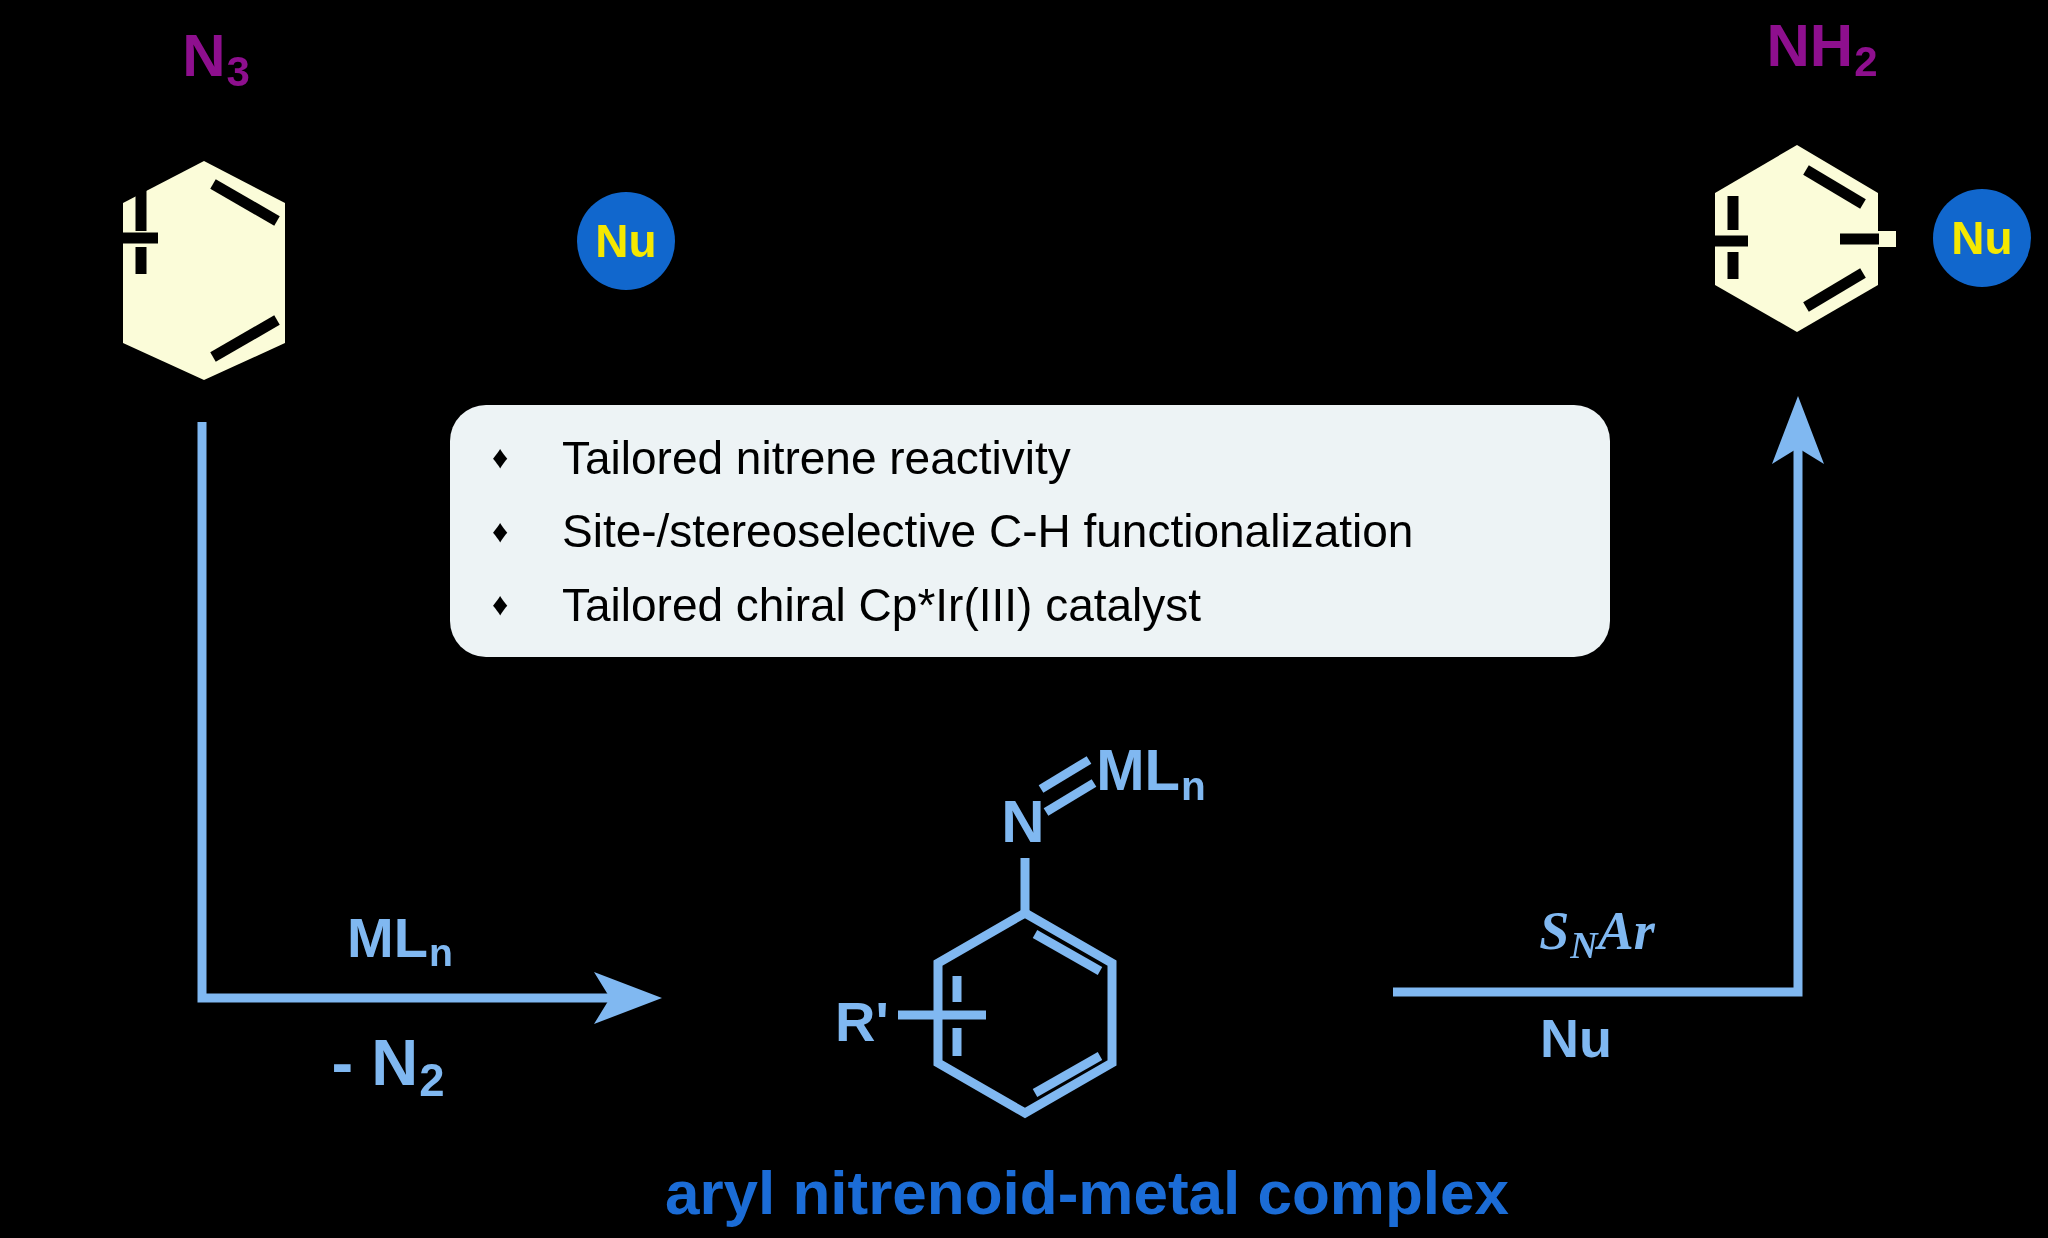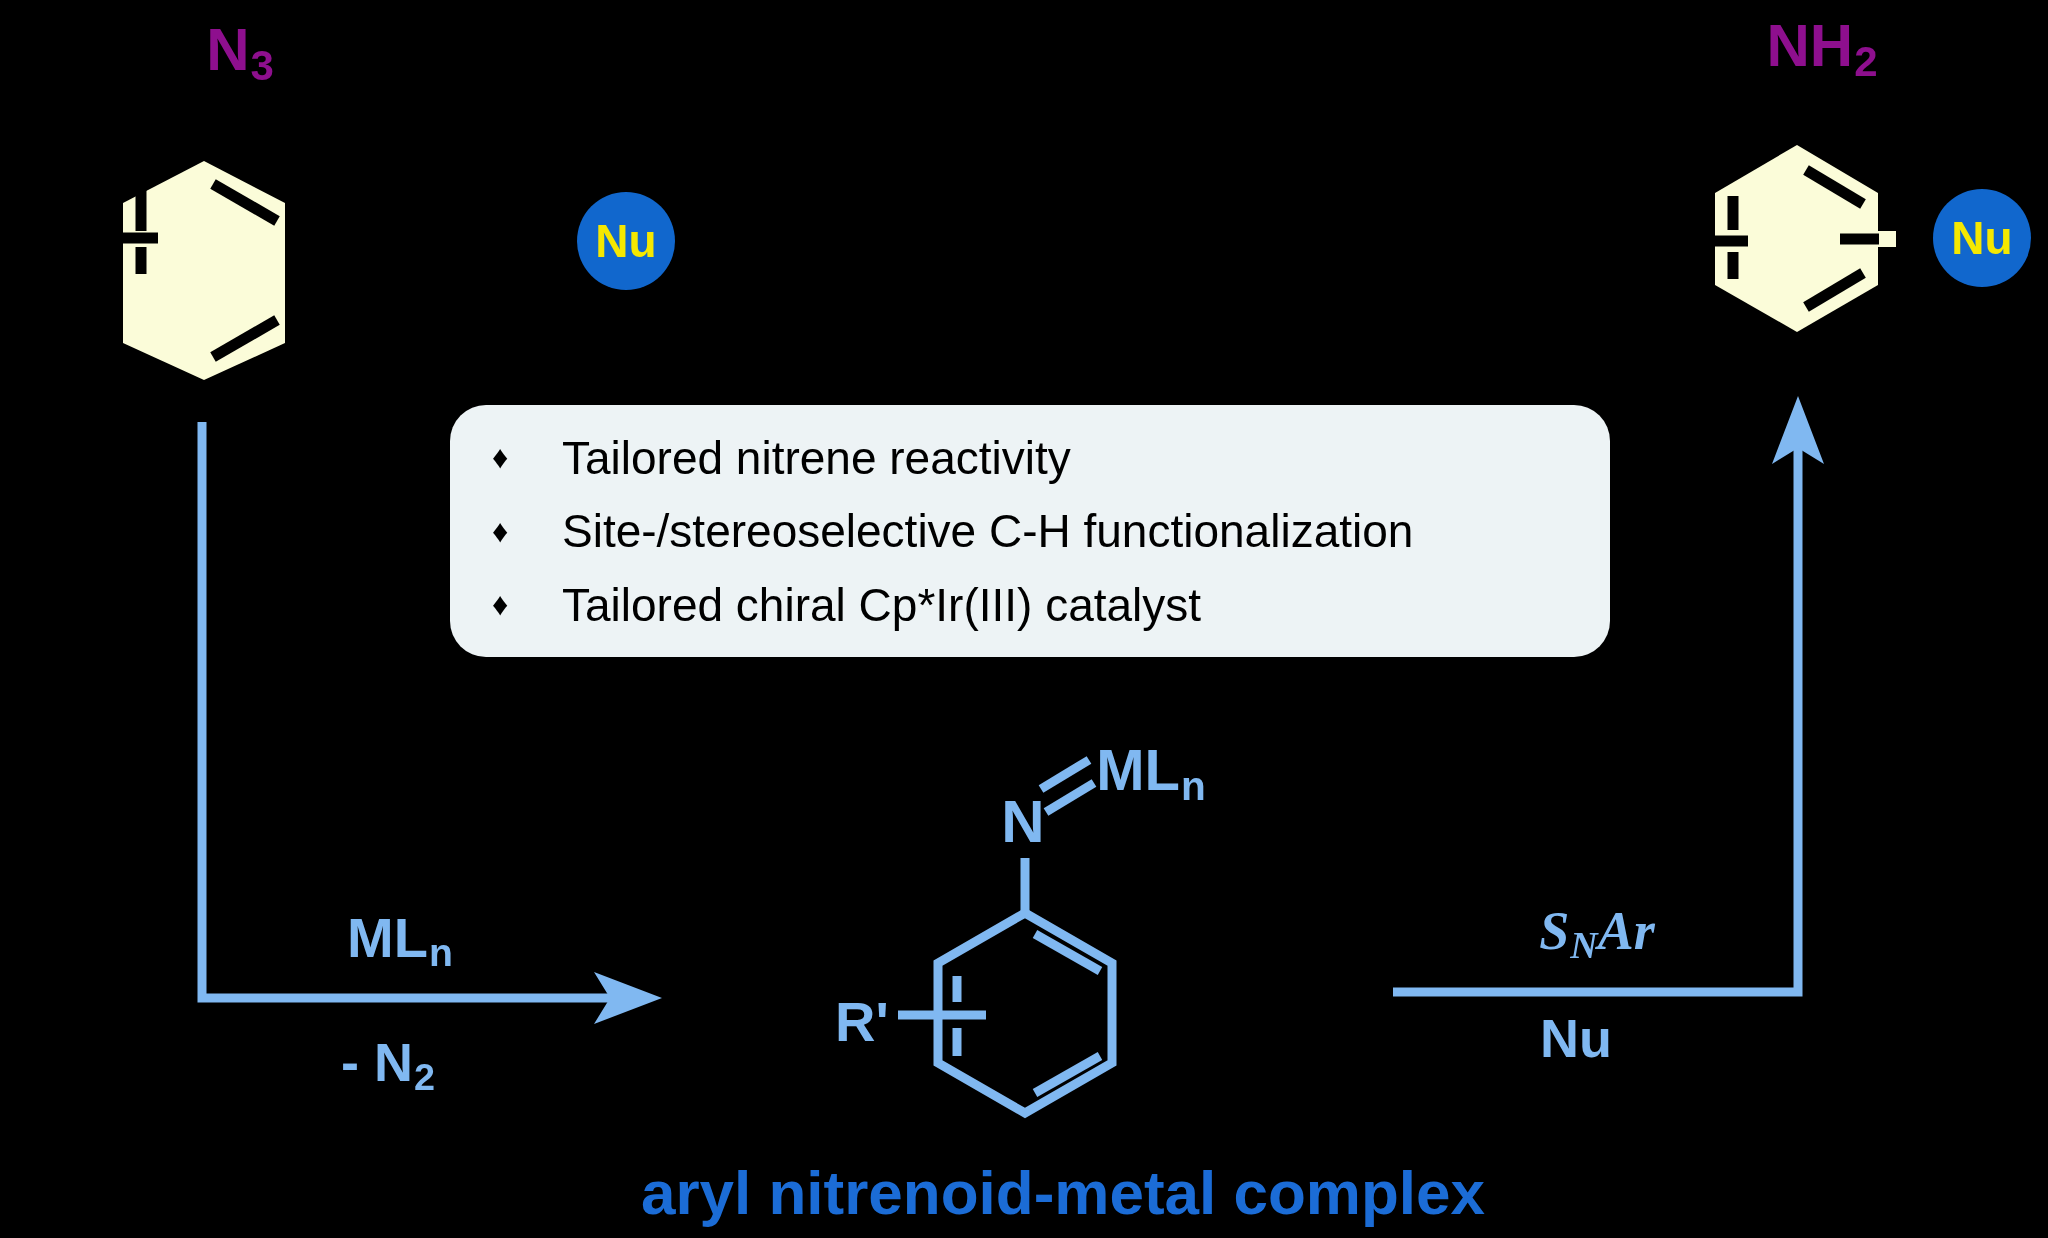--- a/index.html
+++ b/index.html
@@ -13,21 +13,21 @@
   .lblue{color:#80b8f1;}
   .nu-circle{width:98px;height:98px;border-radius:50%;background:#1167cd;
              display:flex;align-items:center;justify-content:center;
              color:#f5e800;font-weight:bold;font-size:46px;}
   .infobox{left:450px;top:405px;width:1160px;height:252px;background:#edf3f5;
            border-radius:36px;display:flex;flex-direction:column;justify-content:space-evenly;
            padding:6px 0;box-sizing:border-box;}
   .brow{display:flex;align-items:center;padding-left:42px;}
   .bdiamond{width:70px;font-size:32px;color:#000;flex:0 0 70px;}
   .btext{font-size:46px;color:#000;white-space:nowrap;}
-  .caption{font-size:62px;font-weight:bold;color:#1b6cd6;white-space:nowrap;}
+  .caption{font-size:62px;font-weight:bold;color:#1b6cd6;white-space:nowrap;margin-left:24px;}
   svg{position:absolute;left:0;top:0;}
 </style>
 </head>
 <body>
 
 <div class="stage">
 
   <svg width="2048" height="1238" viewBox="0 0 2048 1238">
 
     <g>
@@ -70,21 +70,21 @@
       <line x1="1100" y1="1056" x2="1035" y2="1093"></line>
       <line x1="957" y1="976" x2="957" y2="1002"></line>
       <line x1="957" y1="1028" x2="957" y2="1056"></line>
       <line x1="898" y1="1015" x2="986" y2="1015"></line>
       <line x1="1025" y1="858" x2="1025" y2="916"></line>
       <line x1="1046" y1="812" x2="1094" y2="783"></line>
       <line x1="1041" y1="789" x2="1089" y2="760"></line>
     </g>
   </svg>
 
-  <div class="abs ctr chem purple" style="left:216px;top:50px;margin-left:24px;">
+  <div class="abs ctr chem purple" style="left:216px;top:56px;">
     <span>N</span><span class="sub">3</span>
   </div>
 
   <div class="abs ctr chem purple" style="left:1822px;top:46px;">
     <span>NH</span><span class="sub">2</span>
   </div>
 
   <div class="abs ctr nu-circle" style="left:626px;top:241px;">
     <span>Nu</span>
   </div>
@@ -104,21 +104,21 @@
     </div>
     <div class="brow">
       <span class="bdiamond">♦</span>
       <span class="btext">Tailored chiral Cp*Ir(III) catalyst</span>
     </div>
   </div>
 
   <div class="abs ctr chem lblue" style="left:400px;top:938px;font-size:56px;">
     <span>ML</span><span class="sub">n</span>
   </div>
-  <div class="abs ctr chem lblue" style="left:388px;top:1062px;font-size:54px;">
+  <div class="abs ctr chem lblue" style="left:388px;top:1062px;font-size:65px;">
     <span>- N</span><span class="sub">2</span>
   </div>
 
   <div class="abs ctr chem lblue" style="left:1597px;top:931px;font-size:54px;font-style:italic;font-family:Liberation Serif, serif;">
     <span>S</span><span class="sub">N</span><span>Ar</span>
   </div>
   <div class="abs ctr chem lblue" style="left:1576px;top:1038px;font-size:54px;">
     <span>Nu</span>
   </div>
 

